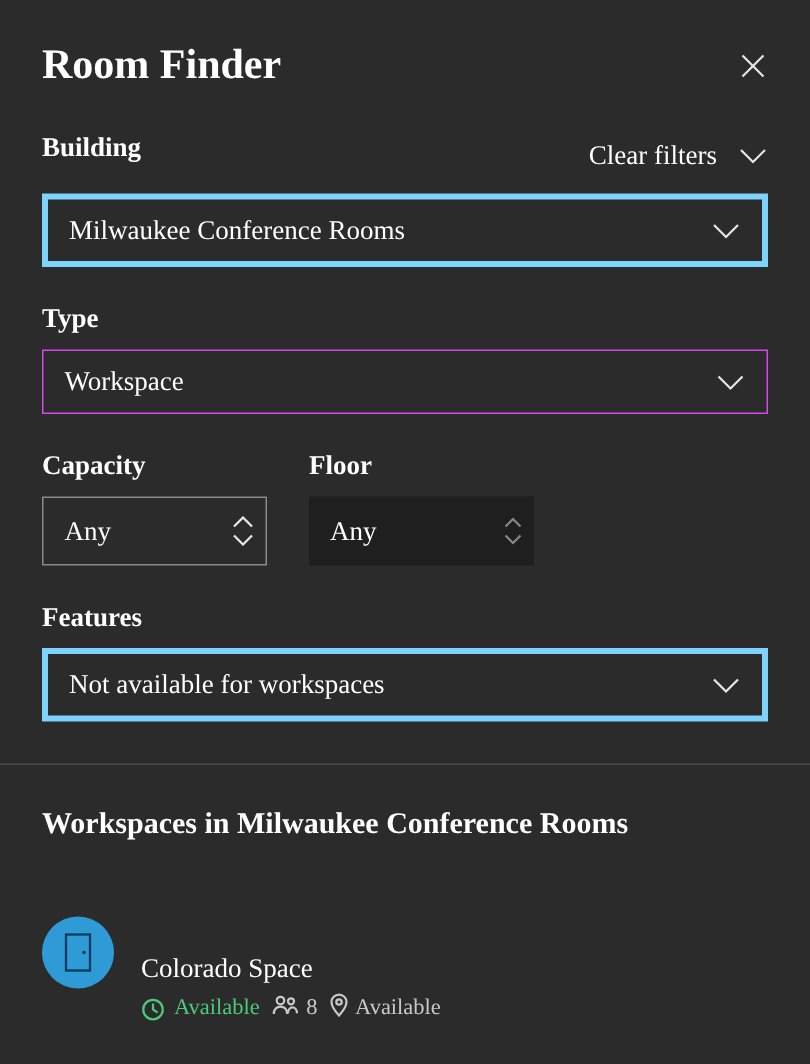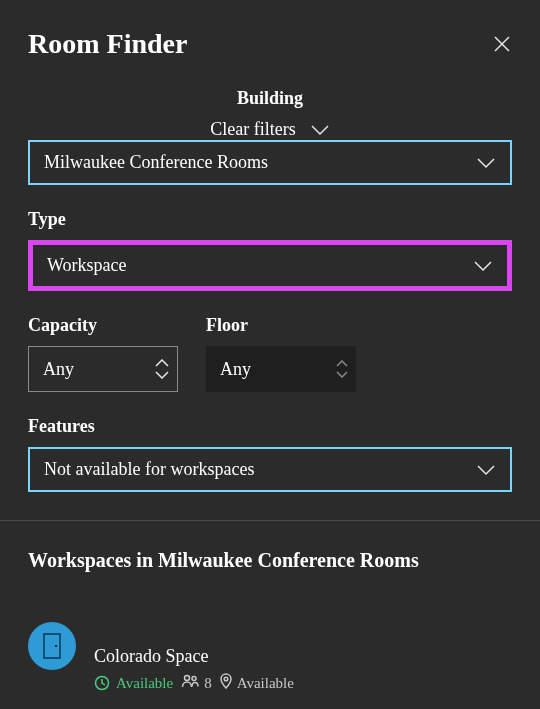--- a/index.html
+++ b/index.html
@@ -37,48 +37,48 @@
   .close-btn svg { stroke: #e6e6e6; stroke-width: 1.5; }
   .label {
     font-size: 18px;
     font-weight: 600;
     margin-bottom: 10px;
   }
   .row {
     display: flex;
     justify-content: space-between;
     align-items: center;
-    flex-direction: column;
+    margin-bottom: 10px;
   }
   .clear-wrap {
     display: flex;
     align-items: center;
     gap: 14px;
     cursor: pointer;
   }
   .clear-text {
     font-size: 18px;
     font-weight: 400;
   }
   .chevron { display:inline-flex; }
   .chevron svg { stroke: #e6e6e6; stroke-width: 1.5; fill:none; }
   .select {
     width: 100%;
-    border: 2px solid #7dd3fc;
+    border: 4px solid #7dd3fc;
     background: transparent;
     color: #fff;
     font-size: 18px;
     padding: 10px 14px;
     display: flex;
     justify-content: space-between;
     align-items: center;
     cursor: pointer;
     margin-bottom: 24px;
   }
-  .select.focused { border: 5px solid #d946ef; }
+  .select.focused { border: 1px solid #d946ef; }
   .two-col {
     display: flex;
     gap: 28px;
     margin-bottom: 24px;
   }
   .col { flex: 0 0 auto; width: 150px; }
   .spinner {
     border: 1px solid #8a8a8a;
     display: flex;
     align-items: center;

